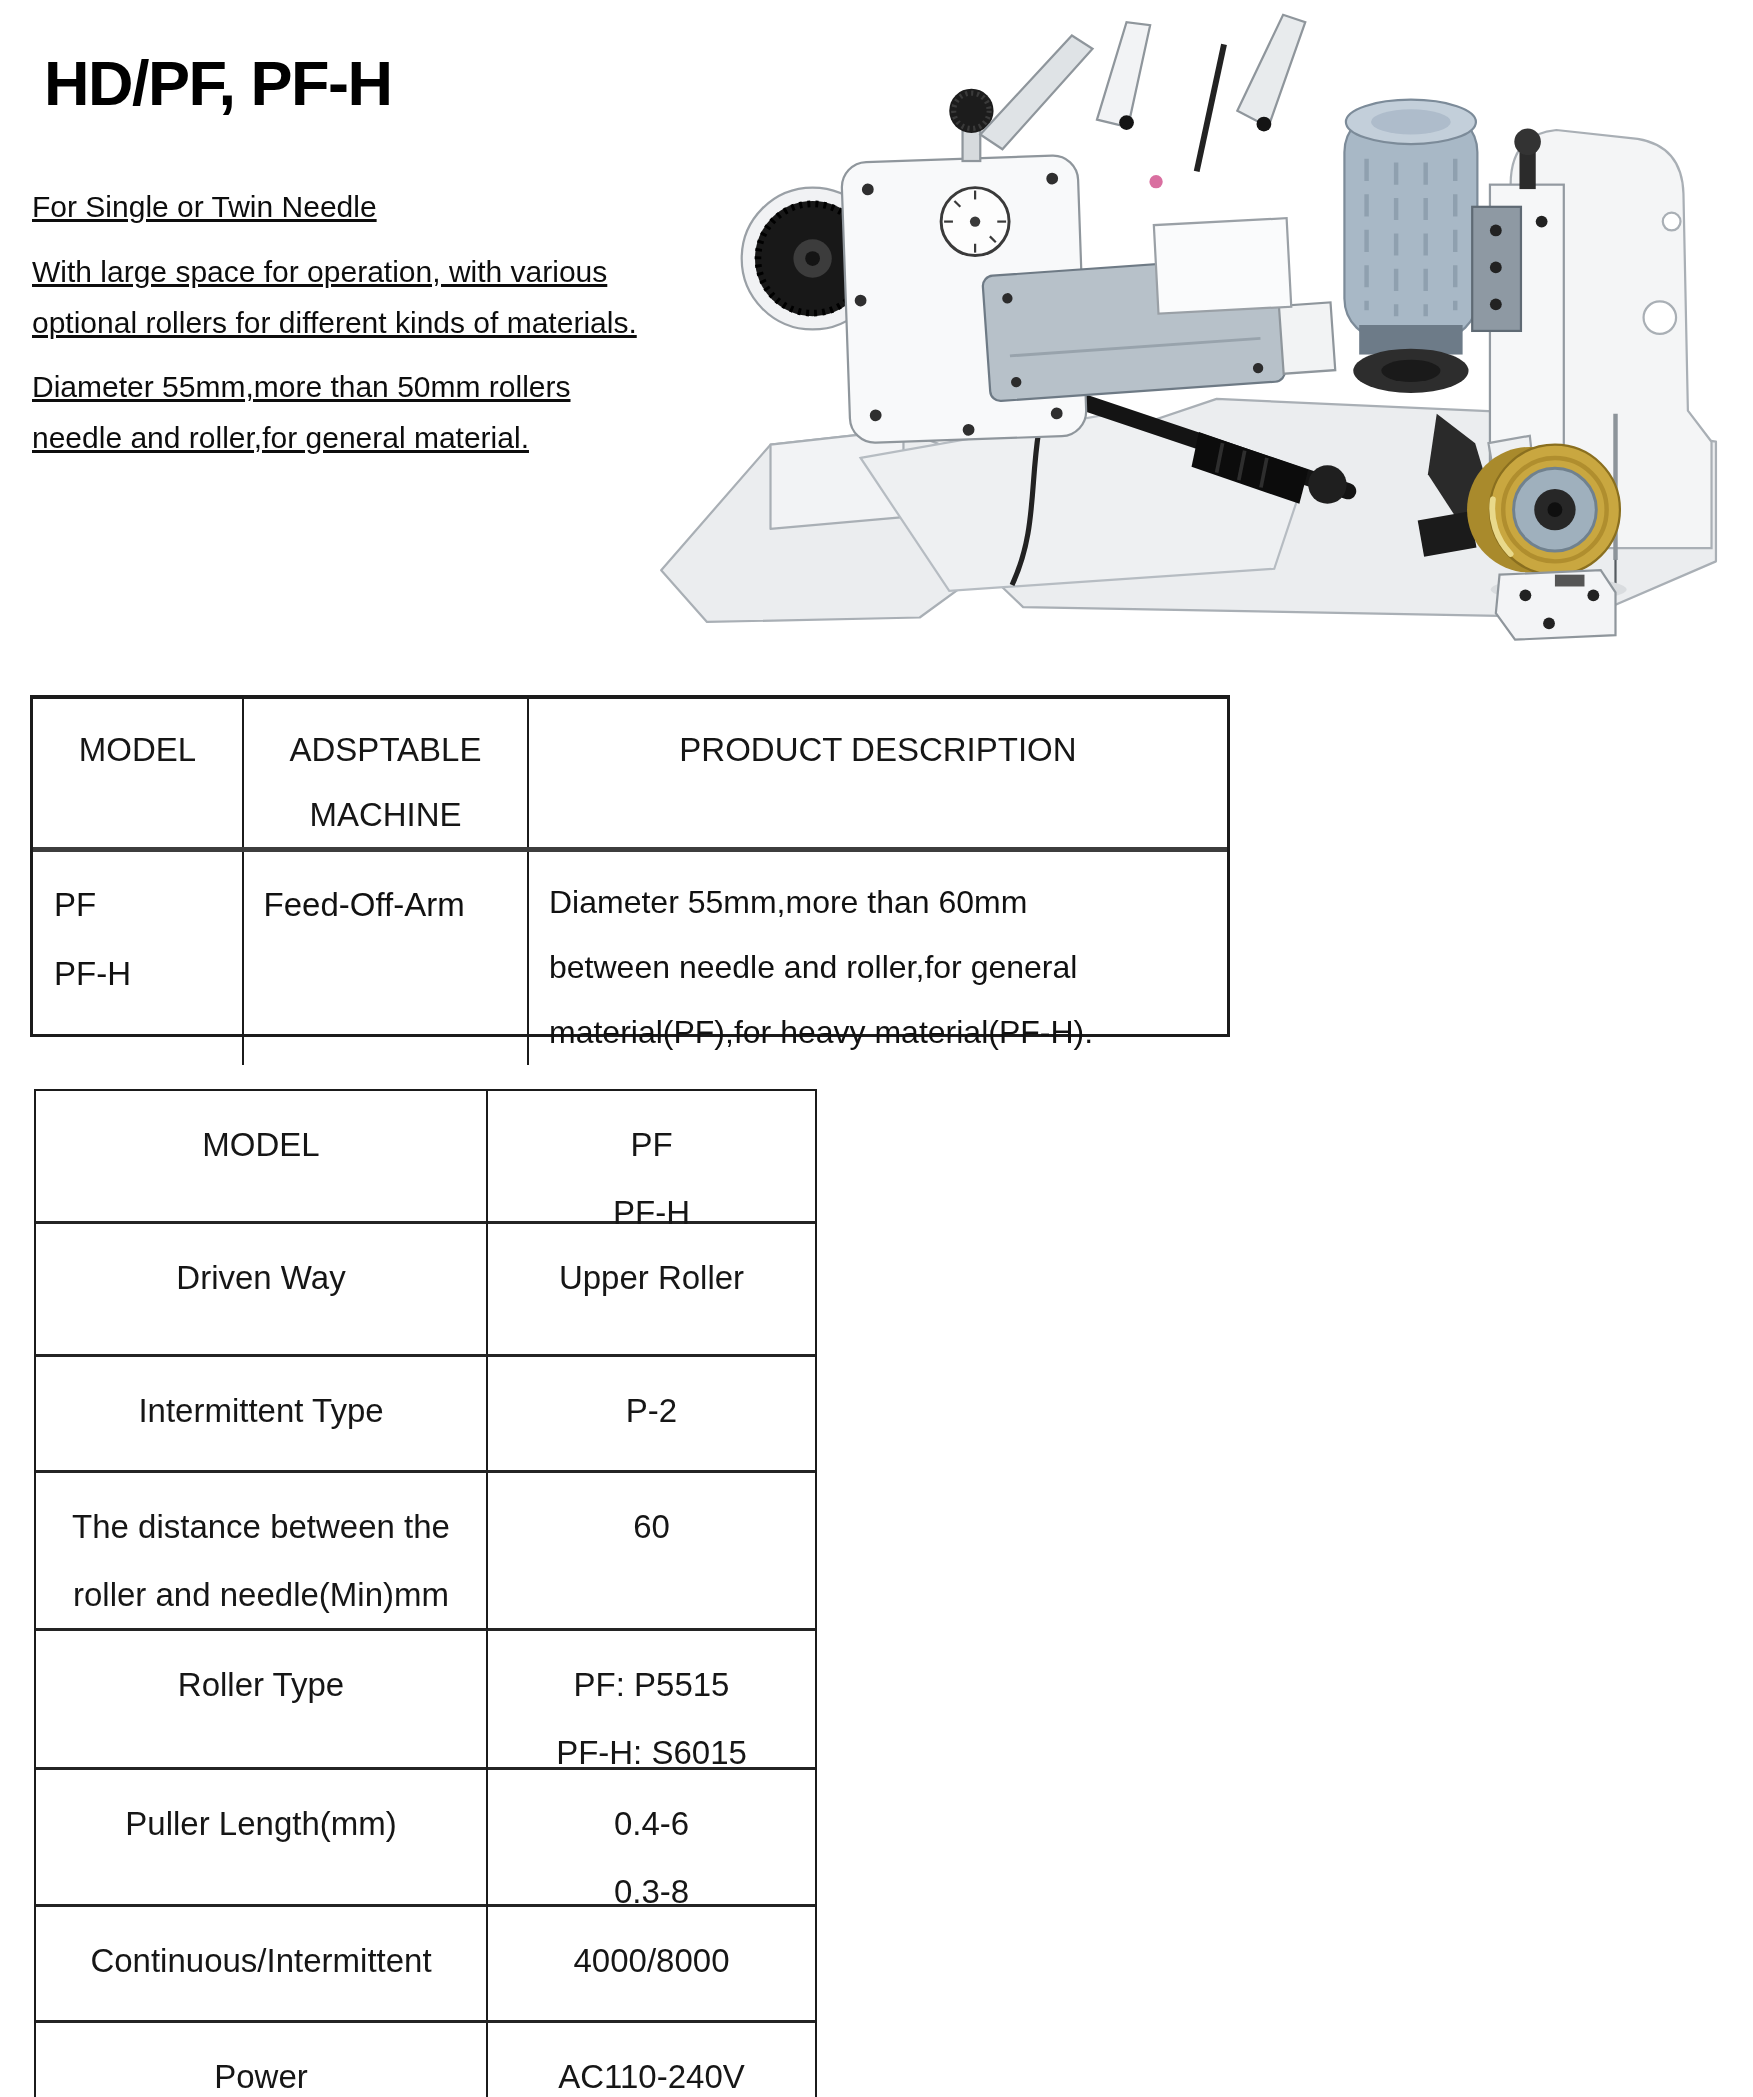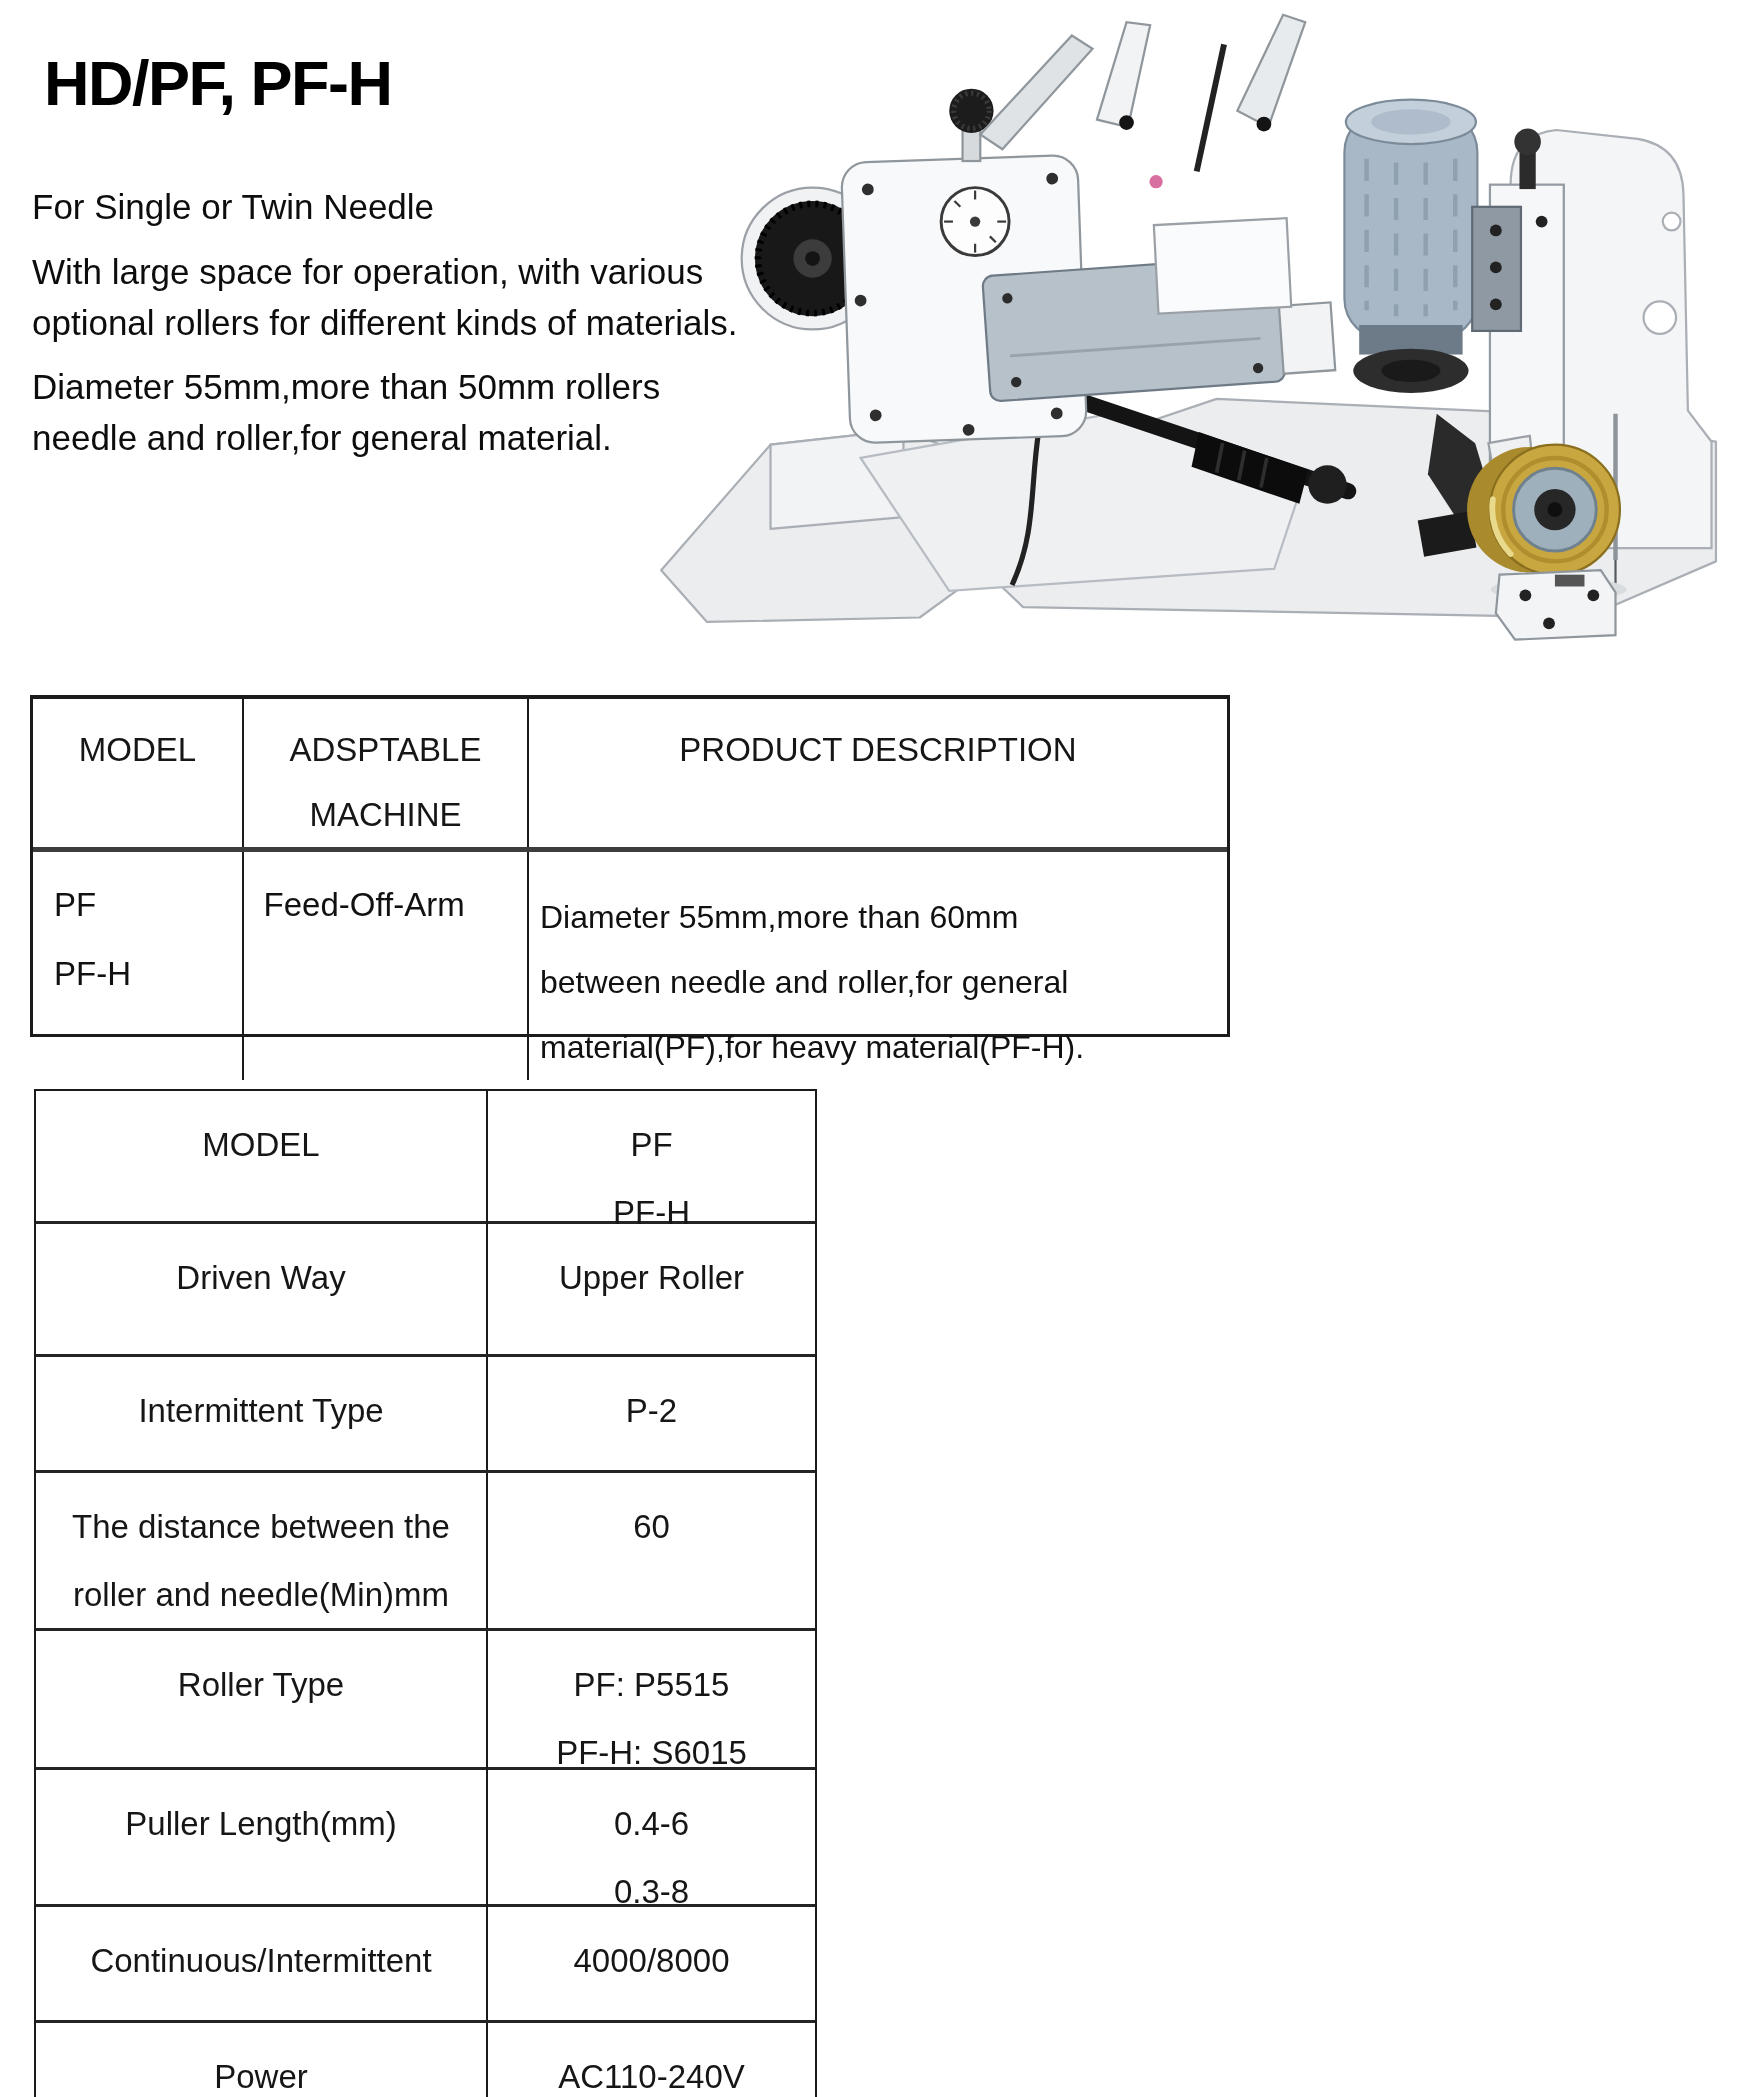--- a/index.html
+++ b/index.html
@@ -7,21 +7,21 @@
     width:1754px;height:2097px;position:relative;overflow:hidden;
     font-family:"Liberation Sans", sans-serif;color:#111;
   }
   
   .title{
     position:absolute;left:30px;top:33px;margin:14px;
     font-size:63px;font-weight:700;letter-spacing:-1.5px;color:#000;
   }
   .intro{position:absolute;left:32px;top:181px;width:761px;}
   .intro p{margin:0 0 13.6px 0;}
-  .intro .ln{display:block;font-size:35px;line-height:51px;color:#0d0d0d;}
+  .intro .ln{display:block;font-size:30px;line-height:51px;color:#0d0d0d;text-decoration:underline;}
   
   .ln{display:block;}
   
   .illu{position:absolute;left:632px;top:0;width:1122px;height:650px;}
   
   .t1{
     position:absolute;left:30px;top:695px;width:1200px;
     border:3px solid #1b1b1b;border-top-width:4.5px;box-sizing:border-box;background:#fff;
   }
   .t1 .row{display:grid;grid-template-columns:211px 285px 1fr;}
@@ -29,21 +29,21 @@
   .t1 .row.body{height:182px;}
   .t1 .cell{border-right:2.3px solid #1b1b1b;box-sizing:border-box;padding-top:18px;}
   .t1 .cell:last-child{border-right:none;}
   .t1 .th{text-align:center;}
   .t1 .th .ln{font-size:33px;line-height:65px;color:#161616;}
   .t1 .row.body .cell{text-align:left;}
   .t1 .bc1{padding-left:21px;}
   .t1 .bc1 .ln{font-size:33px;line-height:69px;}
   .t1 .bc2{padding-left:19.6px;}
   .t1 .bc2 .ln{font-size:33px;line-height:69px;}
-  .t1 .bc3{padding-left:11px;padding-right:15px;margin-top:15px;}
+  .t1 .bc3{padding-left:20px;padding-right:15px;}
   .t1 .bc3 .ln{font-size:32px;line-height:65px;}
   
   .t2{
     position:absolute;left:34px;top:1089px;width:783px;
     border:2.3px solid #1b1b1b;box-sizing:border-box;background:#fff;
   }
   .t2row{display:grid;grid-template-columns:452px 1fr;border-bottom:3px solid #242424;}
   .t2row:last-child{border-bottom:none;}
   .t2c{border-right:2.3px solid #1b1b1b;box-sizing:border-box;text-align:center;padding-top:19.6px;}
   .t2c:last-child{border-right:none;}

